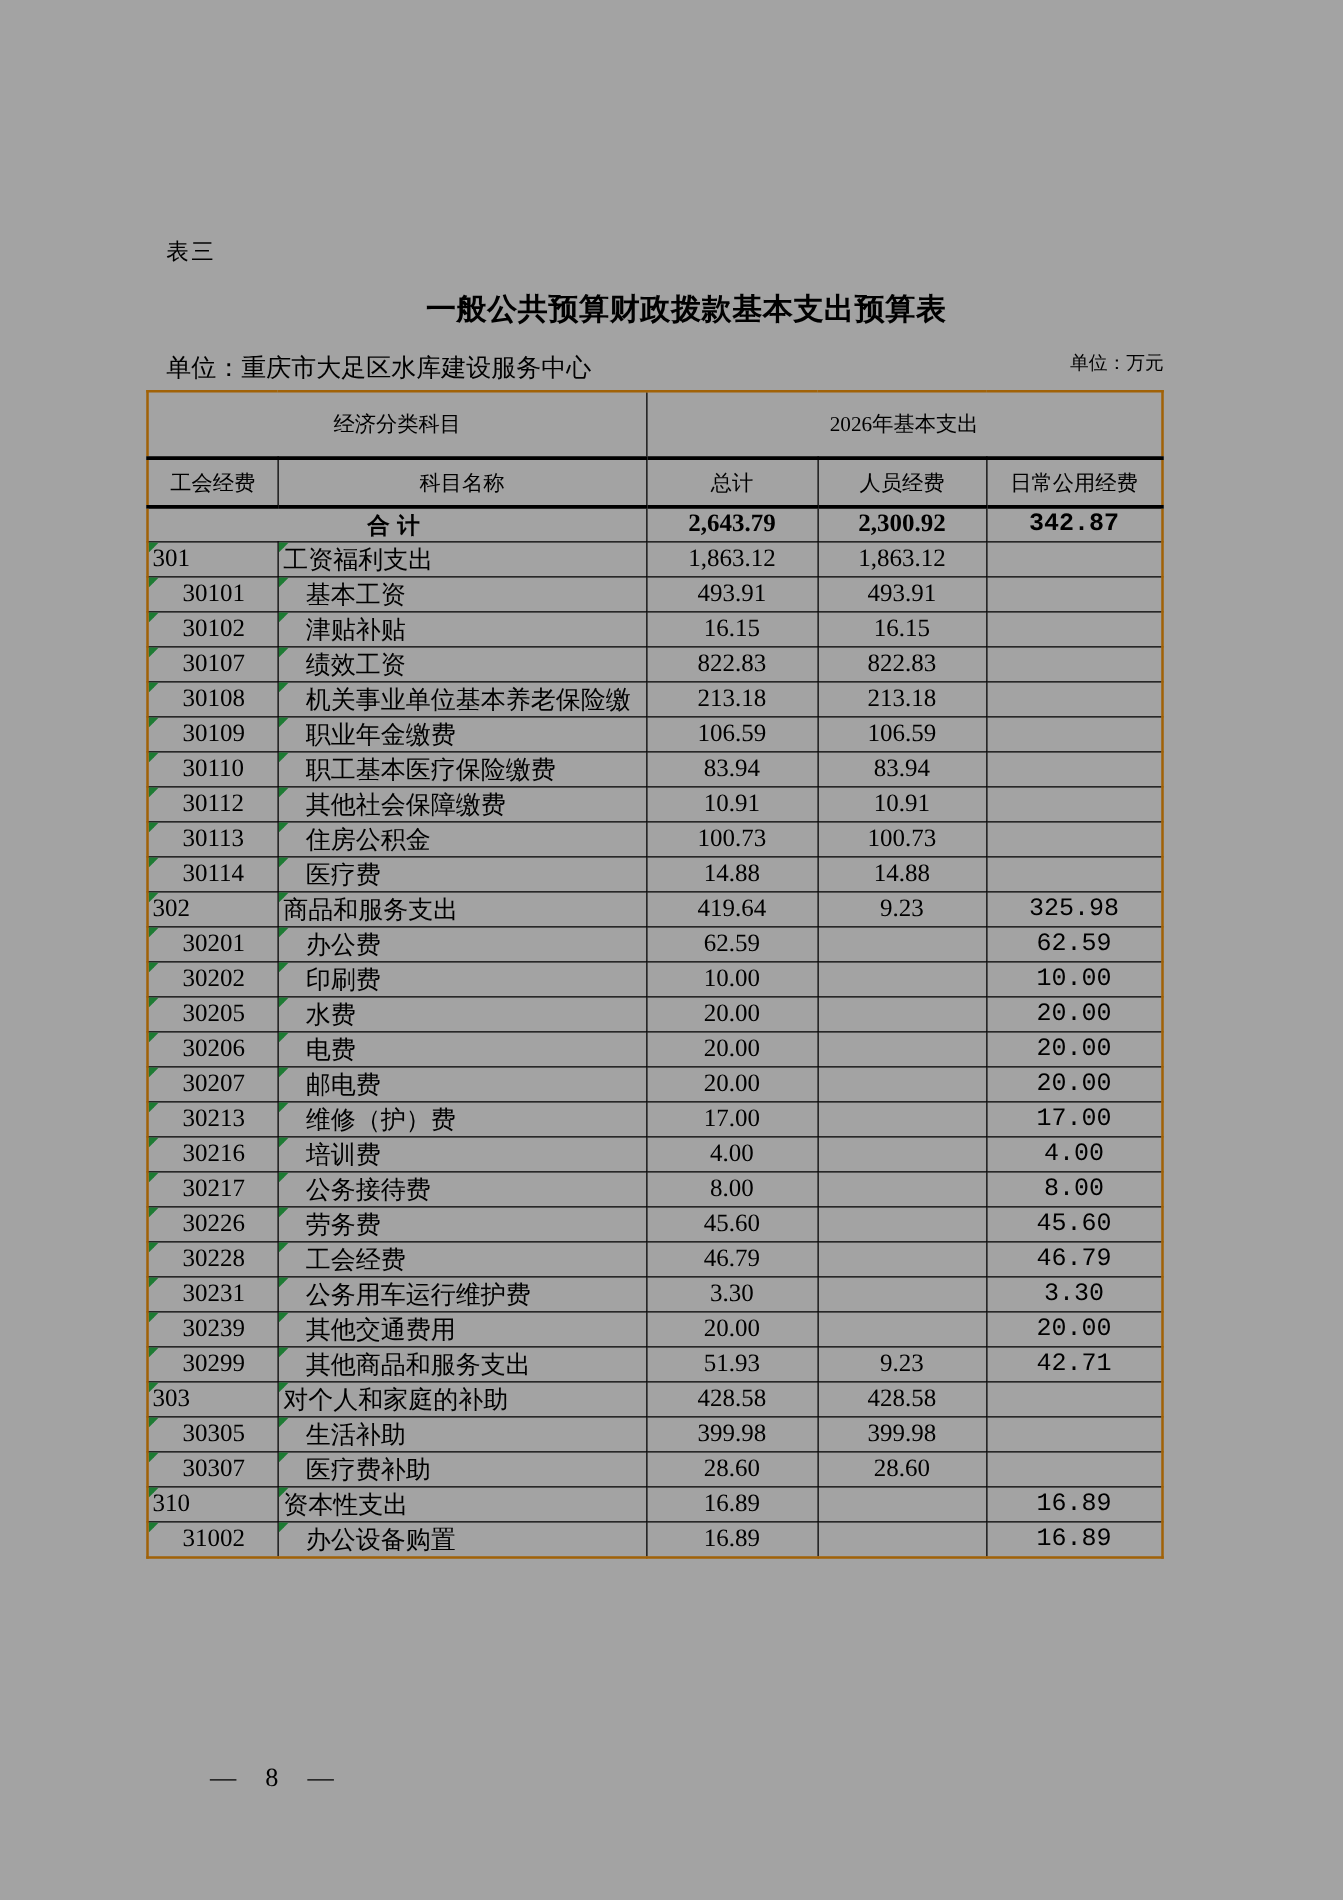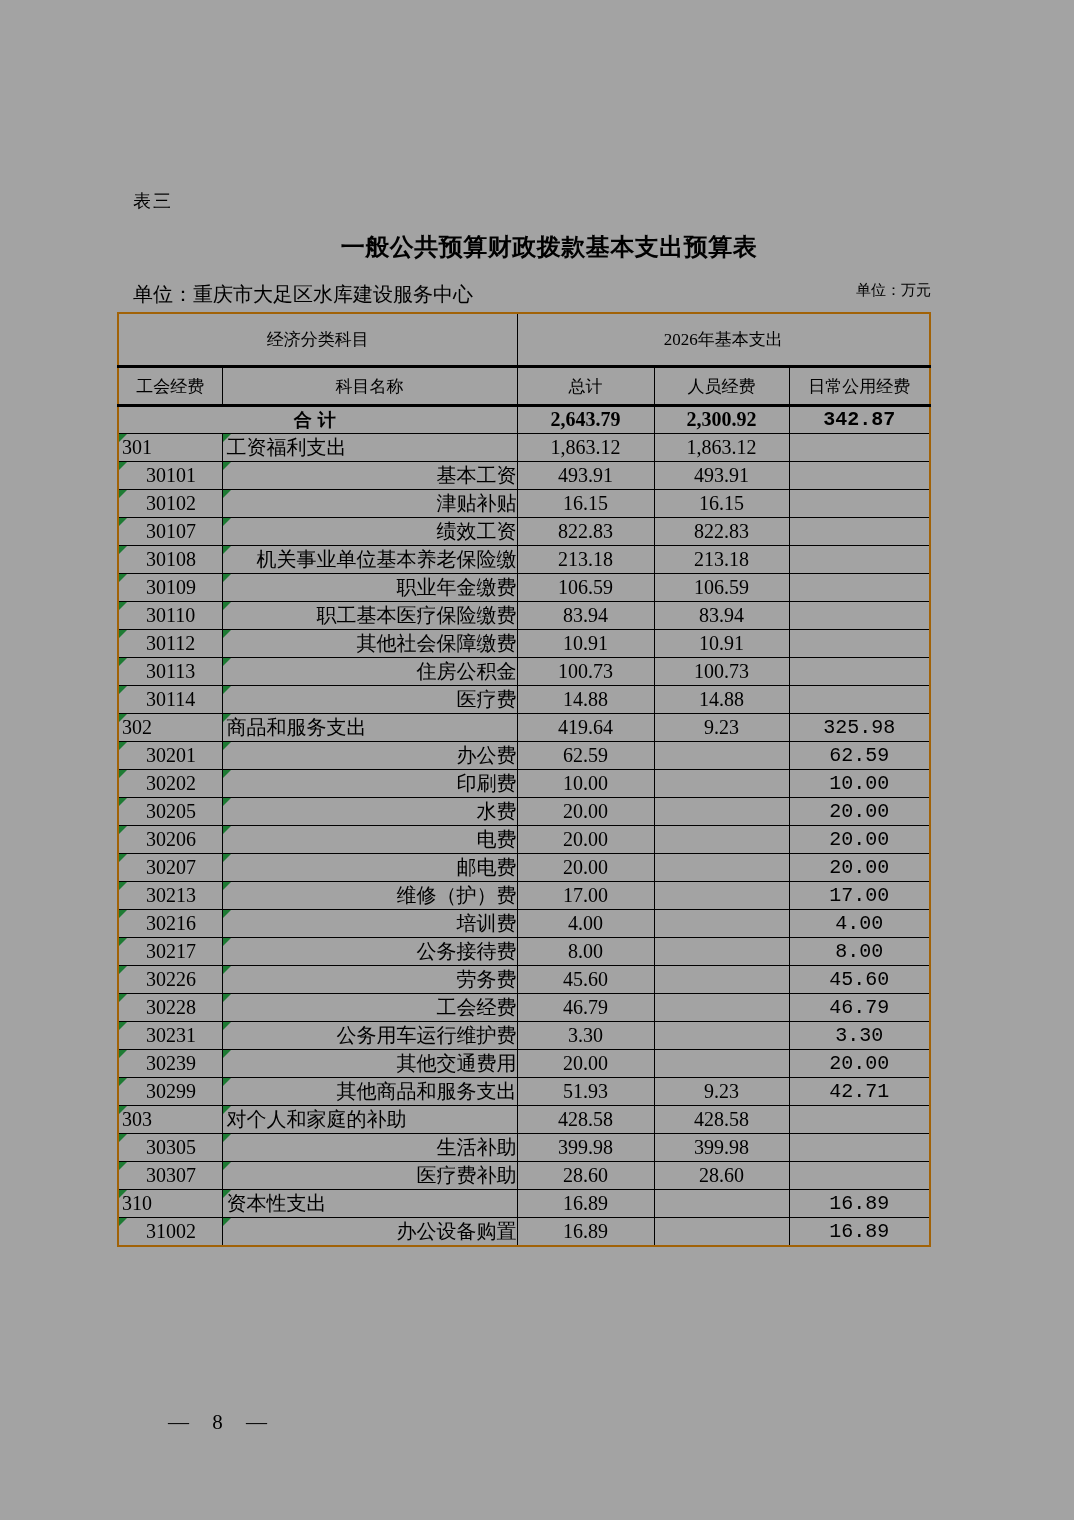--- a/index.html
+++ b/index.html
@@ -50,21 +50,21 @@
   td.thickleft{border-left:3px solid #000;font-family:Liberation Mono, monospace;}
   tbody tr{height:27.9px;}
   tr.total-row td{font-weight:bold;}
   td.total-label{font-size:18px;text-align:center;letter-spacing:6px;}
   td.code{font-size:20px;text-align:left;}
   td.name{font-size:20px;text-align:left;}
   td.num{font-size:20px;text-align:center;}
   tr.parent td.code{padding-left:3px;}
   tr.child  td.code{padding-left:27px;}
   tr.parent td.name{padding-left:4px;margin-top:48px;}
-  tr.child  td.name{padding-left:22px;text-align:right;}
+  tr.child  td.name{padding-left:22px;}
   .marker{
     position:absolute;top:0;left:0;width:0;height:0;
     border:4px solid transparent;
   }
   .page-number{
     position:absolute;left:168px;top:1410px;
     font-size:21px;letter-spacing:9px;
   }
 </style>
 </head>

